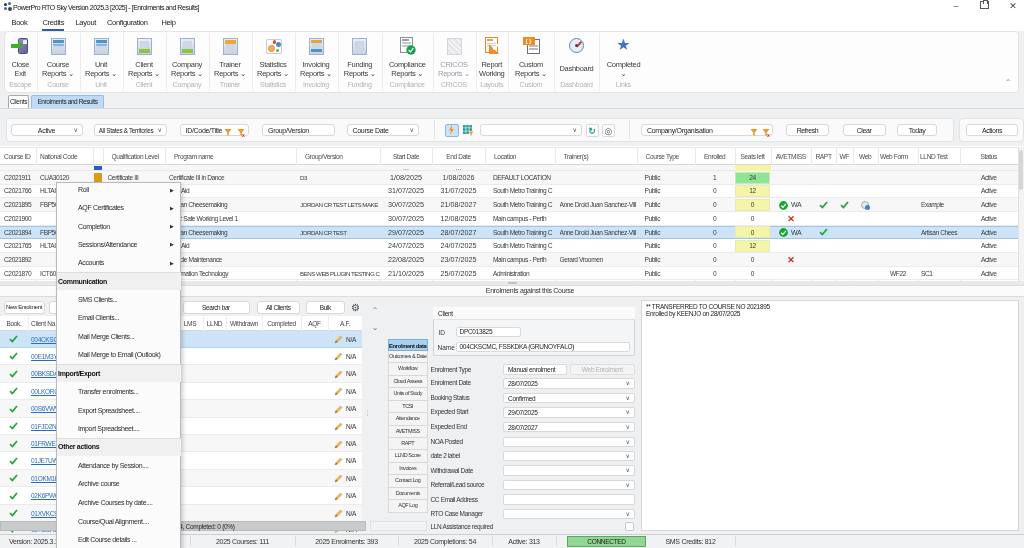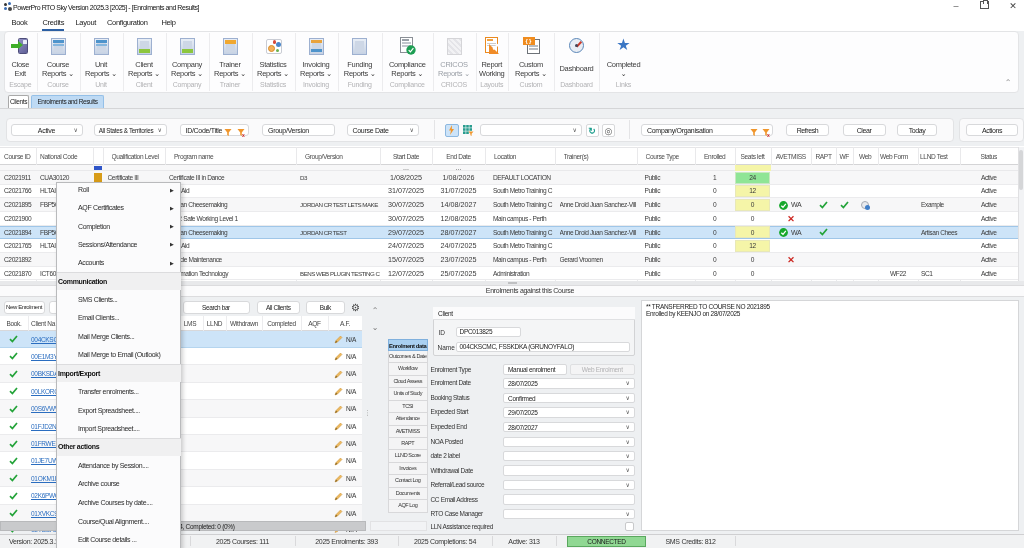--- a/index.html
+++ b/index.html
@@ -269,21 +269,21 @@
 <div class="a" style="left:695px;top:187.47500000000002px;width:39.5px;height:8px;font-size:6.6px;letter-spacing:-0.4px;color:#3a3a3a;text-align:center;line-height:8px;overflow:hidden;">0</div>
 <div class="a" style="left:735px;top:185.175px;width:35px;height:12.175px;background:#f5f5a8;border:1px solid #e8e8b8;"></div>
 <div class="a" style="left:734.5px;top:187.47500000000002px;width:36.0px;height:8px;font-size:6.6px;letter-spacing:-0.4px;color:#3a3a3a;text-align:center;line-height:8px;overflow:hidden;">12</div>
 <div class="a" style="left:959.5px;top:187.47500000000002px;width:58.5px;height:8px;font-size:6.6px;letter-spacing:-0.4px;color:#3a3a3a;text-align:center;line-height:8px;overflow:hidden;">Active</div>
 <div class="a" style="left:0;top:198.35px;width:1018px;height:13.675px;background:#f7f7f8;border-bottom:1px solid #ebebed;"></div>
 <div class="a" style="left:4px;top:201.15px;width:32px;height:8px;font-size:6.6px;letter-spacing:-0.4px;color:#3a3a3a;line-height:8px;overflow:hidden;white-space:nowrap;">C2021895</div>
 <div class="a" style="left:40px;top:201.15px;width:52.5px;height:8px;font-size:6.6px;letter-spacing:-0.4px;color:#3a3a3a;line-height:8px;overflow:hidden;white-space:nowrap;">FBP50121</div>
 <div class="a" style="left:169px;top:201.15px;width:127px;height:8px;font-size:6.6px;letter-spacing:-0.4px;color:#3a3a3a;line-height:8px;overflow:hidden;white-space:nowrap;">Artisan Cheesemaking</div>
 <div class="a" style="left:300px;top:201.15px;width:80px;height:8px;font-size:6.2px;letter-spacing:-0.5px;color:#3a3a3a;line-height:8px;overflow:hidden;white-space:nowrap;">JORDAN CR TEST LETS MAKE</div>
 <div class="a" style="left:380px;top:201.15px;width:52px;height:8px;font-size:7.2px;letter-spacing:0px;color:#3a3a3a;text-align:center;line-height:8px;overflow:hidden;">30/07/2025</div>
-<div class="a" style="left:432px;top:201.15px;width:53px;height:8px;font-size:7.2px;letter-spacing:0px;color:#3a3a3a;text-align:center;line-height:8px;overflow:hidden;">14/08/2027</div>
+<div class="a" style="left:432px;top:201.15px;width:53px;height:8px;font-size:7.2px;letter-spacing:0px;color:#3a3a3a;text-align:center;line-height:8px;overflow:hidden;">21/08/2027</div>
 <div class="a" style="left:493px;top:201.15px;width:61.5px;height:8px;font-size:6.6px;letter-spacing:-0.4px;color:#3a3a3a;line-height:8px;overflow:hidden;white-space:nowrap;">South Metro Training C</div>
 <div class="a" style="left:559.5px;top:201.15px;width:77.0px;height:8px;font-size:6.6px;letter-spacing:-0.4px;color:#3a3a3a;line-height:8px;overflow:hidden;white-space:nowrap;">Anne Droid  Juan Sanchez-Vill</div>
 <div class="a" style="left:644.5px;top:201.15px;width:50.5px;height:8px;font-size:6.6px;letter-spacing:-0.4px;color:#3a3a3a;line-height:8px;overflow:hidden;white-space:nowrap;">Public</div>
 <div class="a" style="left:695px;top:201.15px;width:39.5px;height:8px;font-size:6.6px;letter-spacing:-0.4px;color:#3a3a3a;text-align:center;line-height:8px;overflow:hidden;">0</div>
 <div class="a" style="left:735px;top:198.85px;width:35px;height:12.175px;background:#f5f5a8;border:1px solid #e8e8b8;"></div>
 <div class="a" style="left:734.5px;top:201.15px;width:36.0px;height:8px;font-size:6.6px;letter-spacing:-0.4px;color:#3a3a3a;text-align:center;line-height:8px;overflow:hidden;">0</div>
 <svg class="a" style="left:778.5px;top:200.85px;" width="9" height="9" viewBox="0 0 9 9">
       <circle cx="4.5" cy="4.5" r="4.4" fill="#17a82c"></circle>
       <path d="M2.3 4.7 L4 6.3 L6.8 2.9" stroke="#fff" stroke-width="1.3" fill="none"></path>
     </svg>
@@ -348,35 +348,35 @@
 <div class="a" style="left:493px;top:242.175px;width:61.5px;height:8px;font-size:6.6px;letter-spacing:-0.4px;color:#3a3a3a;line-height:8px;overflow:hidden;white-space:nowrap;">South Metro Training C</div>
 <div class="a" style="left:644.5px;top:242.175px;width:50.5px;height:8px;font-size:6.6px;letter-spacing:-0.4px;color:#3a3a3a;line-height:8px;overflow:hidden;white-space:nowrap;">Public</div>
 <div class="a" style="left:695px;top:242.175px;width:39.5px;height:8px;font-size:6.6px;letter-spacing:-0.4px;color:#3a3a3a;text-align:center;line-height:8px;overflow:hidden;">0</div>
 <div class="a" style="left:735px;top:239.875px;width:35px;height:12.175px;background:#f5f5a8;border:1px solid #e8e8b8;"></div>
 <div class="a" style="left:734.5px;top:242.175px;width:36.0px;height:8px;font-size:6.6px;letter-spacing:-0.4px;color:#3a3a3a;text-align:center;line-height:8px;overflow:hidden;">12</div>
 <div class="a" style="left:959.5px;top:242.175px;width:58.5px;height:8px;font-size:6.6px;letter-spacing:-0.4px;color:#3a3a3a;text-align:center;line-height:8px;overflow:hidden;">Active</div>
 <div class="a" style="left:0;top:253.05px;width:1018px;height:13.675px;background:#f7f7f8;border-bottom:1px solid #ebebed;"></div>
 <div class="a" style="left:4px;top:255.85000000000002px;width:32px;height:8px;font-size:6.6px;letter-spacing:-0.4px;color:#3a3a3a;line-height:8px;overflow:hidden;white-space:nowrap;">C2021892</div>
 <div class="a" style="left:40px;top:255.85000000000002px;width:52.5px;height:8px;font-size:6.6px;letter-spacing:-0.4px;color:#3a3a3a;line-height:8px;overflow:hidden;white-space:nowrap;"></div>
 <div class="a" style="left:169px;top:255.85000000000002px;width:127px;height:8px;font-size:6.6px;letter-spacing:-0.4px;color:#3a3a3a;line-height:8px;overflow:hidden;white-space:nowrap;">Bicycle Maintenance</div>
-<div class="a" style="left:380px;top:255.85000000000002px;width:52px;height:8px;font-size:7.2px;letter-spacing:0px;color:#3a3a3a;text-align:center;line-height:8px;overflow:hidden;">15/07/2025</div>
+<div class="a" style="left:380px;top:255.85000000000002px;width:52px;height:8px;font-size:7.2px;letter-spacing:0px;color:#3a3a3a;text-align:center;line-height:8px;overflow:hidden;">22/08/2025</div>
 <div class="a" style="left:432px;top:255.85000000000002px;width:53px;height:8px;font-size:7.2px;letter-spacing:0px;color:#3a3a3a;text-align:center;line-height:8px;overflow:hidden;">23/07/2025</div>
 <div class="a" style="left:493px;top:255.85000000000002px;width:61.5px;height:8px;font-size:6.6px;letter-spacing:-0.4px;color:#3a3a3a;line-height:8px;overflow:hidden;white-space:nowrap;">Main campus - Perth</div>
 <div class="a" style="left:559.5px;top:255.85000000000002px;width:77.0px;height:8px;font-size:6.6px;letter-spacing:-0.4px;color:#3a3a3a;line-height:8px;overflow:hidden;white-space:nowrap;">Gerard Vroomen</div>
 <div class="a" style="left:644.5px;top:255.85000000000002px;width:50.5px;height:8px;font-size:6.6px;letter-spacing:-0.4px;color:#3a3a3a;line-height:8px;overflow:hidden;white-space:nowrap;">Public</div>
 <div class="a" style="left:695px;top:255.85000000000002px;width:39.5px;height:8px;font-size:6.6px;letter-spacing:-0.4px;color:#3a3a3a;text-align:center;line-height:8px;overflow:hidden;">0</div>
 <div class="a" style="left:734.5px;top:255.85000000000002px;width:36.0px;height:8px;font-size:6.6px;letter-spacing:-0.4px;color:#3a3a3a;text-align:center;line-height:8px;overflow:hidden;">0</div>
 <div class="a" style="left:784px;top:254.55px;width:14px;height:10px;color:#cc2822;font-size:9px;font-weight:bold;line-height:10px;text-align:center;">✕</div>
 <div class="a" style="left:959.5px;top:255.85000000000002px;width:58.5px;height:8px;font-size:6.6px;letter-spacing:-0.4px;color:#3a3a3a;text-align:center;line-height:8px;overflow:hidden;">Active</div>
 <div class="a" style="left:0;top:266.725px;width:1018px;height:13.675px;background:#ffffff;border-bottom:1px solid #ebebed;"></div>
 <div class="a" style="left:4px;top:269.52500000000003px;width:32px;height:8px;font-size:6.6px;letter-spacing:-0.4px;color:#3a3a3a;line-height:8px;overflow:hidden;white-space:nowrap;">C2021870</div>
 <div class="a" style="left:40px;top:269.52500000000003px;width:52.5px;height:8px;font-size:6.6px;letter-spacing:-0.4px;color:#3a3a3a;line-height:8px;overflow:hidden;white-space:nowrap;">ICT60220</div>
 <div class="a" style="left:169px;top:269.52500000000003px;width:127px;height:8px;font-size:6.6px;letter-spacing:-0.4px;color:#3a3a3a;line-height:8px;overflow:hidden;white-space:nowrap;">Information Technology</div>
 <div class="a" style="left:300px;top:269.52500000000003px;width:80px;height:8px;font-size:6.2px;letter-spacing:-0.5px;color:#3a3a3a;line-height:8px;overflow:hidden;white-space:nowrap;">BENS WEB PLUGIN TESTING C</div>
-<div class="a" style="left:380px;top:269.52500000000003px;width:52px;height:8px;font-size:7.2px;letter-spacing:0px;color:#3a3a3a;text-align:center;line-height:8px;overflow:hidden;">12/07/2025</div>
+<div class="a" style="left:380px;top:269.52500000000003px;width:52px;height:8px;font-size:7.2px;letter-spacing:0px;color:#3a3a3a;text-align:center;line-height:8px;overflow:hidden;">21/10/2025</div>
 <div class="a" style="left:432px;top:269.52500000000003px;width:53px;height:8px;font-size:7.2px;letter-spacing:0px;color:#3a3a3a;text-align:center;line-height:8px;overflow:hidden;">25/07/2025</div>
 <div class="a" style="left:493px;top:269.52500000000003px;width:61.5px;height:8px;font-size:6.6px;letter-spacing:-0.4px;color:#3a3a3a;line-height:8px;overflow:hidden;white-space:nowrap;">Administration</div>
 <div class="a" style="left:644.5px;top:269.52500000000003px;width:50.5px;height:8px;font-size:6.6px;letter-spacing:-0.4px;color:#3a3a3a;line-height:8px;overflow:hidden;white-space:nowrap;">Public</div>
 <div class="a" style="left:695px;top:269.52500000000003px;width:39.5px;height:8px;font-size:6.6px;letter-spacing:-0.4px;color:#3a3a3a;text-align:center;line-height:8px;overflow:hidden;">0</div>
 <div class="a" style="left:734.5px;top:269.52500000000003px;width:36.0px;height:8px;font-size:6.6px;letter-spacing:-0.4px;color:#3a3a3a;text-align:center;line-height:8px;overflow:hidden;">0</div>
 <div class="a" style="left:878px;top:269.52500000000003px;width:40px;height:8px;font-size:6.6px;letter-spacing:-0.4px;color:#3a3a3a;text-align:center;line-height:8px;overflow:hidden;">WF22</div>
 <div class="a" style="left:921px;top:269.52500000000003px;width:38.5px;height:8px;font-size:6.6px;letter-spacing:-0.4px;color:#3a3a3a;line-height:8px;overflow:hidden;white-space:nowrap;">SC1</div>
 <div class="a" style="left:959.5px;top:269.52500000000003px;width:58.5px;height:8px;font-size:6.6px;letter-spacing:-0.4px;color:#3a3a3a;text-align:center;line-height:8px;overflow:hidden;">Active</div>
 <div class="a" style="left:0;top:281px;width:1024px;height:3.5px;background:#e8e9eb;"></div>
 <div class="a" style="left:508px;top:281.5px;width:9px;height:2.5px;background:#bfc0c2;"></div>

